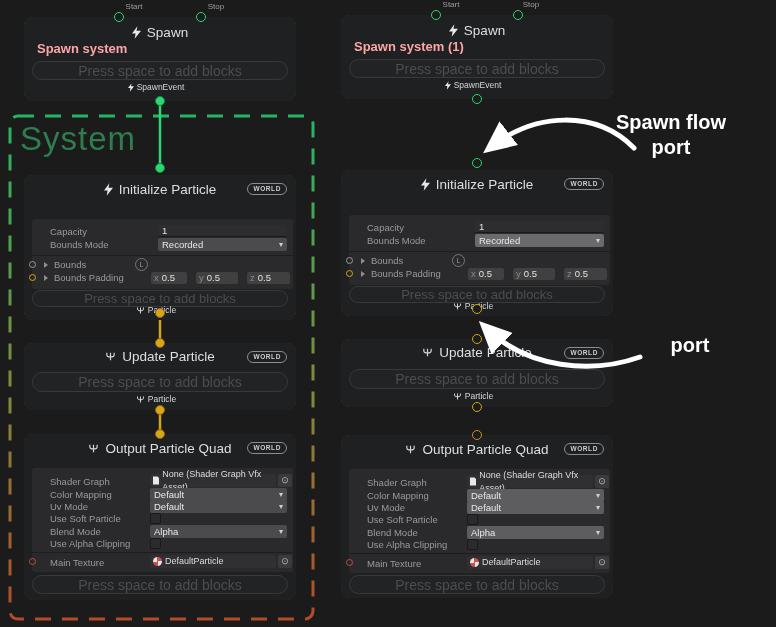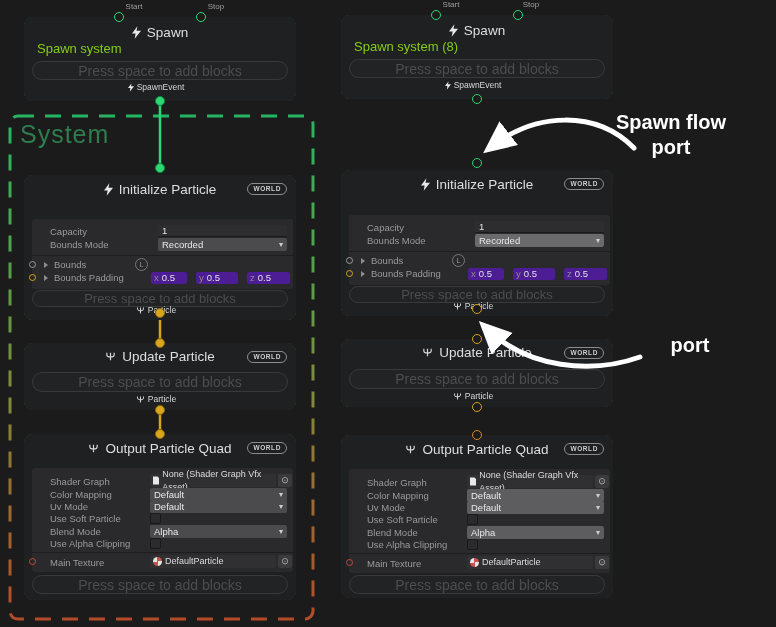--- a/index.html
+++ b/index.html
@@ -1,49 +1,49 @@
 <!DOCTYPE html>
 <html><head>
 <meta charset="utf-8">
 <style>
   html,body{margin:0;padding:0;background:#141414;}
   #canvas{position:relative;width:776px;height:627px;background:#1b1b1b;overflow:hidden;
           font-family:"Liberation Sans",sans-serif;}
   svg.overlay{position:absolute;left:0;top:0;z-index:1;pointer-events:none;}
-  .system-label{position:absolute;z-index:1;font-size:25px;color:#2e7d4f;letter-spacing:1px;}
+  .system-label{position:absolute;z-index:1;font-size:33px;color:#2e7d4f;letter-spacing:1px;}
   
   .node{position:absolute;z-index:2;border-radius:9px;padding:0;box-sizing:border-box;}
   .b-green{background:#2ed573;}
   .b-green-gold{background:linear-gradient(180deg,#2ed573 0%,#2ed573 30%,#d3a41a 100%);margin-top:7px;}
   .b-gold{background:#d3a41a;}
   .b-gold-orange{background:linear-gradient(180deg,#d3a41a 0%,#e05a24 100%);}
   .node-inner{position:relative;width:100%;height:100%;border-radius:7.5px;background:#1f2022;}
   .node-title{position:absolute;left:0;right:0;text-align:center;color:#dedede;font-size:13.5px;
               display:flex;justify-content:center;align-items:center;gap:6px;}
   .world-badge{position:absolute;right:9px;top:8px;border:1px solid #8d8d8d;border-radius:7px;
                font-size:6.5px;font-weight:bold;letter-spacing:.6px;color:#cdcdcd;padding:1px 5px;line-height:8px;}
-  .sys-name{position:absolute;left:13px;font-size:13px;font-weight:normal;color:#84cc16;}
+  .sys-name{position:absolute;left:13px;font-size:13px;font-weight:bold;color:#fca5a5;}
   .addblocks{position:absolute;left:8px;right:8px;border:1px solid #393939;border-radius:10px;
              color:#4d4d4d;text-align:center;font-size:14px;background:rgba(42,42,42,.25);
              display:flex;align-items:center;justify-content:center;}
   .out-label{position:absolute;left:0;right:8px;text-align:center;font-size:8.5px;color:#d6d6d6;
              display:flex;align-items:center;justify-content:center;gap:3px;}
   .panel{position:absolute;left:8px;right:3px;background:#2a2a2c;border-radius:3px;}
   .plabel{position:absolute;font-size:9.5px;color:#9a9a9a;white-space:nowrap;}
   .vfield{position:absolute;left:126px;right:6px;height:11px;background:#2d2d2f;
           border-bottom:1px solid #1a1a1a;color:#e3e3e3;font-size:9.5px;line-height:11px;padding-left:4px;}
   .dd{position:absolute;left:126px;right:6px;height:13px;background:#4b4b4d;border-radius:2px;
       color:#e8e8e8;font-size:9.5px;line-height:13px;padding-left:4px;box-sizing:border-box;}
   .dd .caret{position:absolute;right:4px;top:0;font-size:8px;color:#cfcfcf;line-height:13px;}
   .ofield{position:absolute;left:126px;height:13px;background:#303033;border-radius:2px;
           color:#dcdcdc;font-size:9px;line-height:13px;display:flex;align-items:center;gap:3px;padding-left:3px;box-sizing:border-box;}
   .picker{position:absolute;width:14px;height:13px;background:#3a3a3d;border-radius:2px;color:#b8b8b8;
           font-size:9px;line-height:13px;text-align:center;}
   .cbx{position:absolute;left:126px;width:9px;height:9px;background:#2b2b2d;border:1px solid #191919;border-radius:2px;}
-  .axisf{position:absolute;height:12px;background:#4c1d95;border-radius:2px;color:#e0e0e0;
+  .axisf{position:absolute;height:12px;background:#404040;border-radius:2px;color:#e0e0e0;
          font-size:9.5px;line-height:12px;padding-left:3px;box-sizing:border-box;}
   .axisf .axl{color:#8a8a8a;margin-right:3px;}
   .pport{position:absolute;width:7px;height:7px;border-radius:50%;box-sizing:border-box;background:transparent;}
   .fold{position:absolute;width:0;height:0;border-left:4px solid #8d8d8d;border-top:3px solid transparent;border-bottom:3px solid transparent;}
   .space-toggle{position:absolute;width:11px;height:11px;border:1px solid #777;border-radius:50%;
                 color:#9a9a9a;font-size:7px;line-height:11px;text-align:center;}
   .divider{position:absolute;left:0;right:0;height:1px;background:#1d1d1f;}
   .tex-icon{width:9px;height:9px;border-radius:50%;flex:0 0 9px;
             background:conic-gradient(#c9524a 0 25%,#e6e6e6 0 50%,#c9524a 0 75%,#e6e6e6 0);}
   
@@ -220,21 +220,21 @@
   <div class="port-topline" style="left:511px;top:0px;">Stop</div>
 
   <div class="node b-green" style="left:341px;top:15px;width:272px;height:84px;">
     <div class="node-inner">
       <div class="node-title" style="top:8px;">
         <svg width="9" height="13" viewBox="0 0 10 14">
             <path d="M6 0 L0 8 H4 L3 14 L10 5 H5 Z" fill="#e8e8e8"></path>
           </svg>
         <span>Spawn</span>
       </div>
-      <div class="sys-name" style="top:24px;">Spawn system (8)</div>
+      <div class="sys-name" style="top:24px;">Spawn system (1)</div>
       <div class="addblocks" style="top:44px;height:17px;">Press space to add blocks</div>
       <div class="out-label" style="top:65px;">
         <svg width="6" height="9" viewBox="0 0 10 14">
             <path d="M6 0 L0 8 H4 L3 14 L10 5 H5 Z" fill="#e8e8e8"></path>
           </svg>
         <span>SpawnEvent</span>
       </div>
     </div>
   </div>
 

